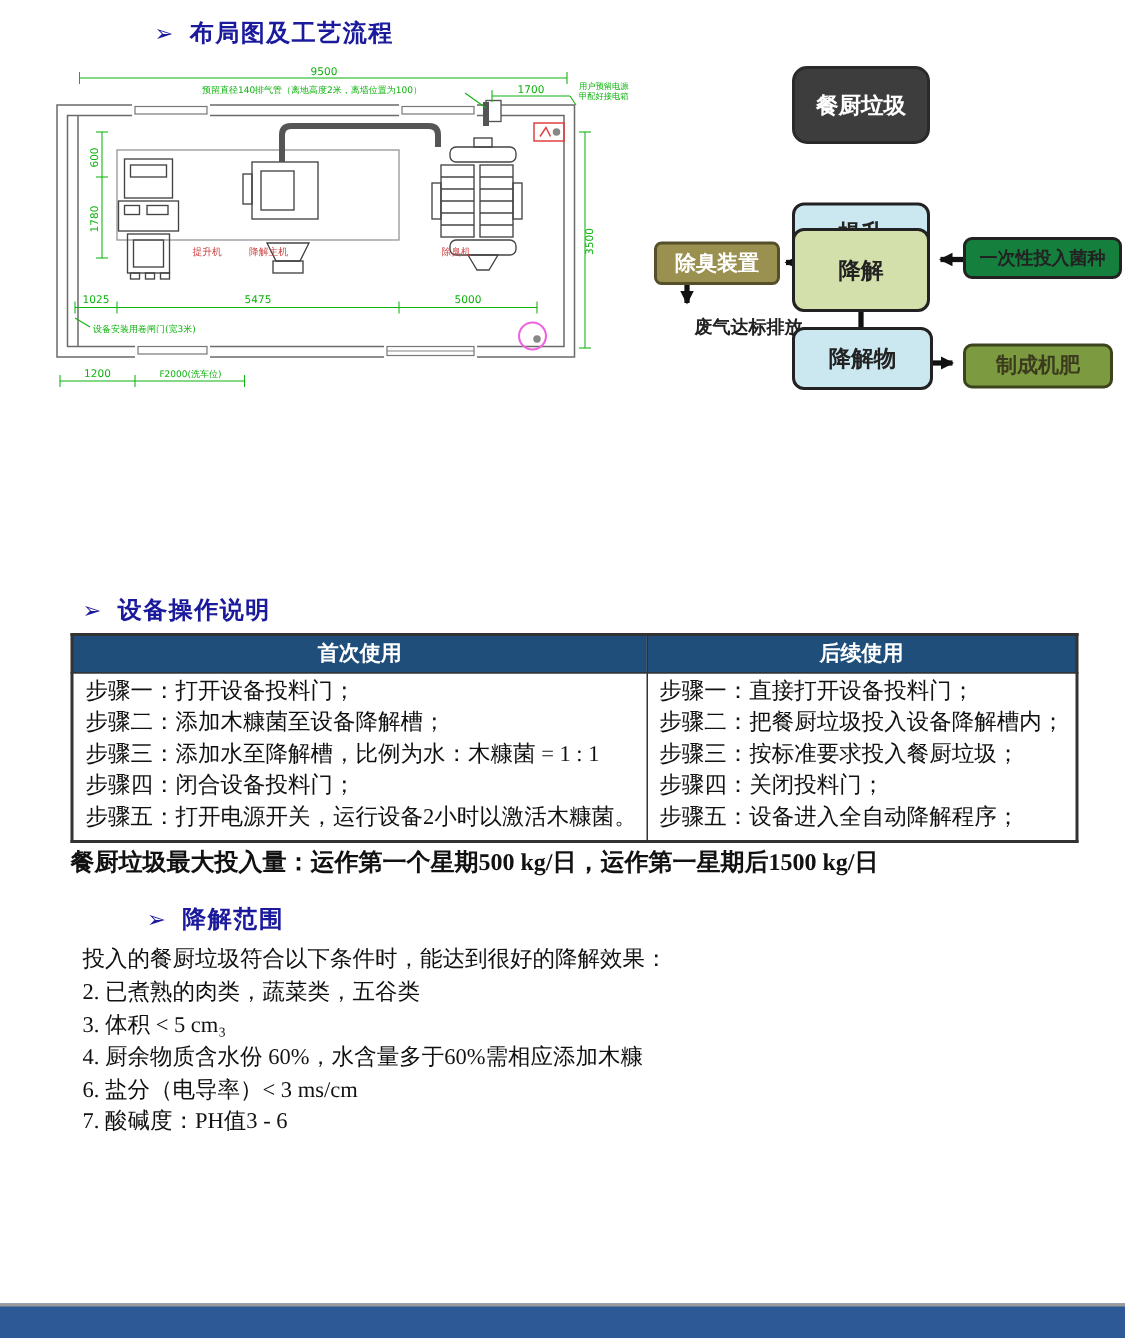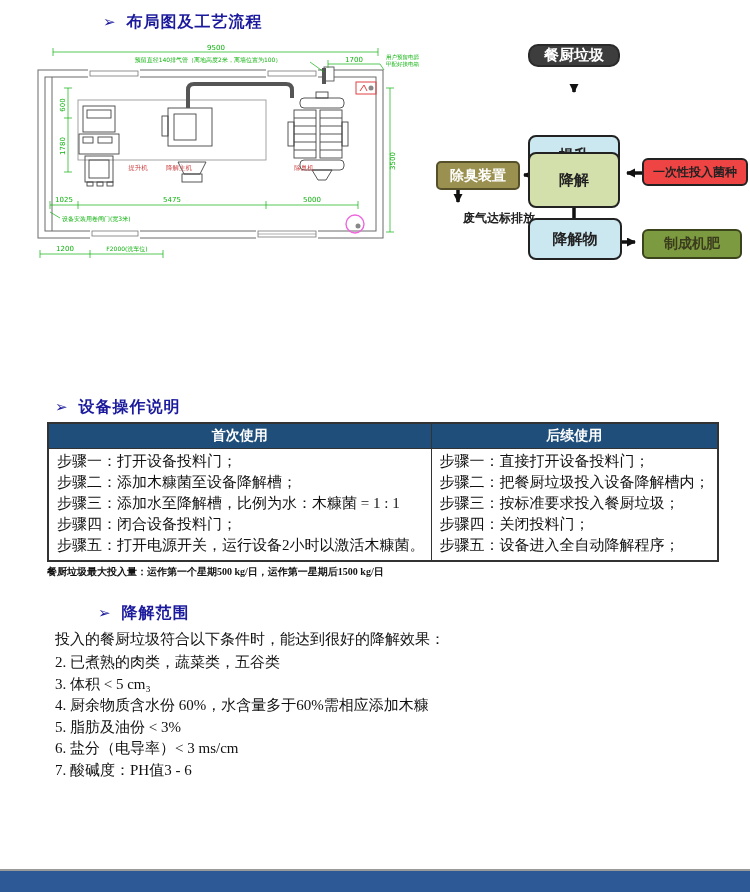--- a/index.html
+++ b/index.html
@@ -10,36 +10,36 @@
   .heading .arr{margin-right:10px;font-size:15px;}
   
   .cad{position:absolute;left:28px;top:42px;}
   .cad text{font-family:"DejaVu Sans",sans-serif;}
   
   .fc{position:absolute;left:430px;top:42px;width:320px;height:228px;}
   .fc-arrows{position:absolute;left:0;top:0;}
   .fc-box{position:absolute;display:flex;align-items:center;justify-content:center;
           font-family:"Liberation Sans","DejaVu Sans",sans-serif;font-weight:bold;
           border:2px solid #222;border-radius:8px;box-sizing:border-box;font-size:15px;}
-  .fc-waste{left:98px;top:2px;width:92px;height:23px;background:#3d3d3d;color:#fff;border-radius:10px;border-color:#2a2a2a;font-family:Liberation Serif, serif;}
+  .fc-waste{left:98px;top:2px;width:92px;height:52px;background:#3d3d3d;color:#fff;border-radius:10px;border-color:#2a2a2a;font-family:Liberation Serif, serif;}
   .fc-lift{left:98px;top:56px;width:92px;height:40px;background:#cbe7f0;color:#222;margin-top:37px;}
   .fc-degrade{left:98px;top:110px;width:92px;height:56px;background:#d4e0ab;color:#222;}
-  .fc-bacteria{left:212px;top:116px;width:106px;height:28px;background:#ef4444;color:#222;font-size:12px;border-radius:6px;}
+  .fc-bacteria{left:212px;top:116px;width:106px;height:28px;background:#15803d;color:#222;font-size:12px;border-radius:6px;}
   .fc-deodor{left:6px;top:119px;width:84px;height:29px;background:#9a9050;color:#fff;border-radius:5px;font-size:14px;border-color:#55502a;}
   .fc-exhaust{position:absolute;left:0px;top:168px;width:105px;text-align:right;
           font-family:"Liberation Sans","DejaVu Sans",sans-serif;font-size:12px;color:#222;font-weight:bold;}
   .fc-product{left:98px;top:176px;width:94px;height:42px;background:#cbe7f0;color:#222;}
   .fc-fert{left:212px;top:187px;width:100px;height:30px;background:#7c9b40;color:#3b3b1d;border-radius:6px;font-size:14px;border-color:#3c441c;}
   
   .optable{position:absolute;left:47px;top:422px;width:672px;border:2px solid #333;border-collapse:collapse;}
   .optable .hd{background:#1f4e7b;color:#fff;font-family:"Liberation Sans","DejaVu Sans",sans-serif;
                font-weight:bold;font-size:14px;text-align:center;padding:3px 0;border:1px solid #333;}
   .optable td.body{vertical-align:top;border:1px solid #333;padding:2px 6px 4px 8px;font-size:15px;}
   .optable .line{line-height:21px;white-space:nowrap;}
-  .capacity{position:absolute;left:47px;top:565px;font-size:10px;font-weight:bold;}
+  .capacity{position:absolute;left:47px;top:565px;font-size:16px;font-weight:bold;}
   .range-intro{position:absolute;left:55px;top:630px;font-size:15px;}
   .range-list{position:absolute;left:55px;top:652px;font-size:15px;}
   .range-list div{line-height:21.5px;}
   .footer{position:absolute;left:0;bottom:0;width:750px;height:21px;background:#2d5a96;border-top:2px solid #9a9a9a;}
 </style>
 </head>
 <body>
 
 <div class="page">
 
@@ -251,19 +251,18 @@
 
   <div class="heading" style="left:55px;top:603px;margin-left:43px;">
     <span class="arr">➢</span><span>降解范围</span>
   </div>
 
   <div class="range-intro">投入的餐厨垃圾符合以下条件时，能达到很好的降解效果：</div>
   <div class="range-list">
     <div>2.  已煮熟的肉类，蔬菜类，五谷类</div>
     <div>3.  体积 &lt; 5 cm₃</div>
     <div>4.  厨余物质含水份 60%，水含量多于60%需相应添加木糠</div>
-    <div>5.  脂肪及油份 &lt; 3%</div>
     <div>6.  盐分（电导率）&lt; 3 ms/cm</div>
     <div>7.  酸碱度：PH值3 - 6</div>
   </div>
 
   <div class="footer"></div>
 </div>
 
 </body></html>

